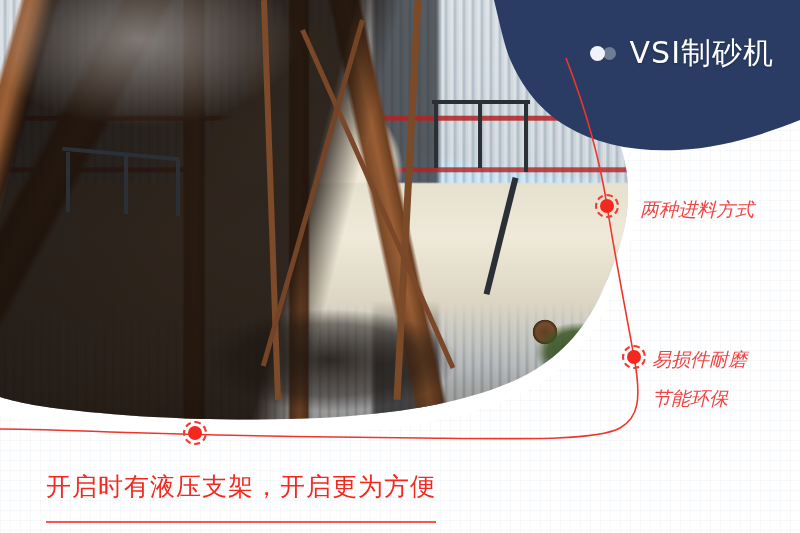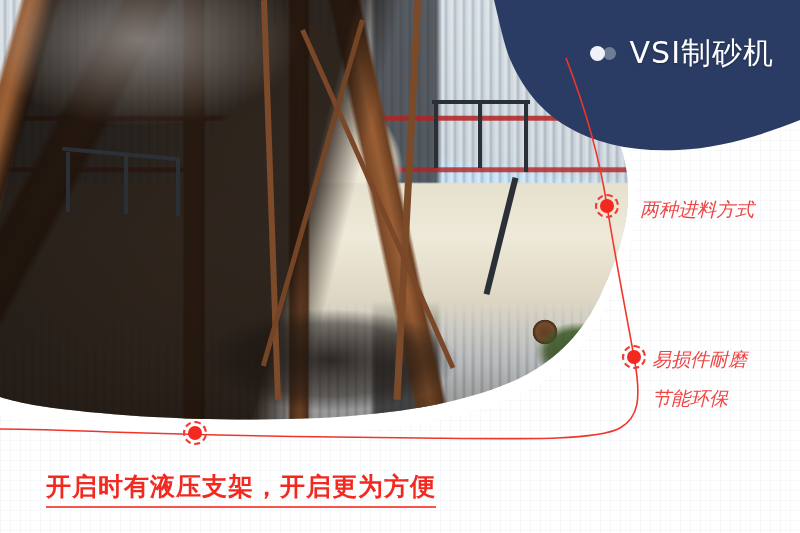--- a/index.html
+++ b/index.html
@@ -180,25 +180,25 @@
   #feat-1 { left: 640px; top: 195px; }
   #feat-2 { left: 652px; top: 345px; }
 
   
   .caption {
     position: absolute;
     left: 46px; top: 470px;
     z-index: 9;
     color: #f3281f;
     font-size: 25px;
-    font-weight: bold;
+    font-weight: normal;
     letter-spacing: 1px;
     white-space: nowrap;
     border-bottom: 2px solid #f7564d;
-    padding-bottom: 3px;
+    padding-bottom: 18px;
   }
 </style>
 </head>
 <body>
 
 <div id="stage">
 
   <div class="grid-bg"></div>
 
   <div class="photo-rim"></div>

